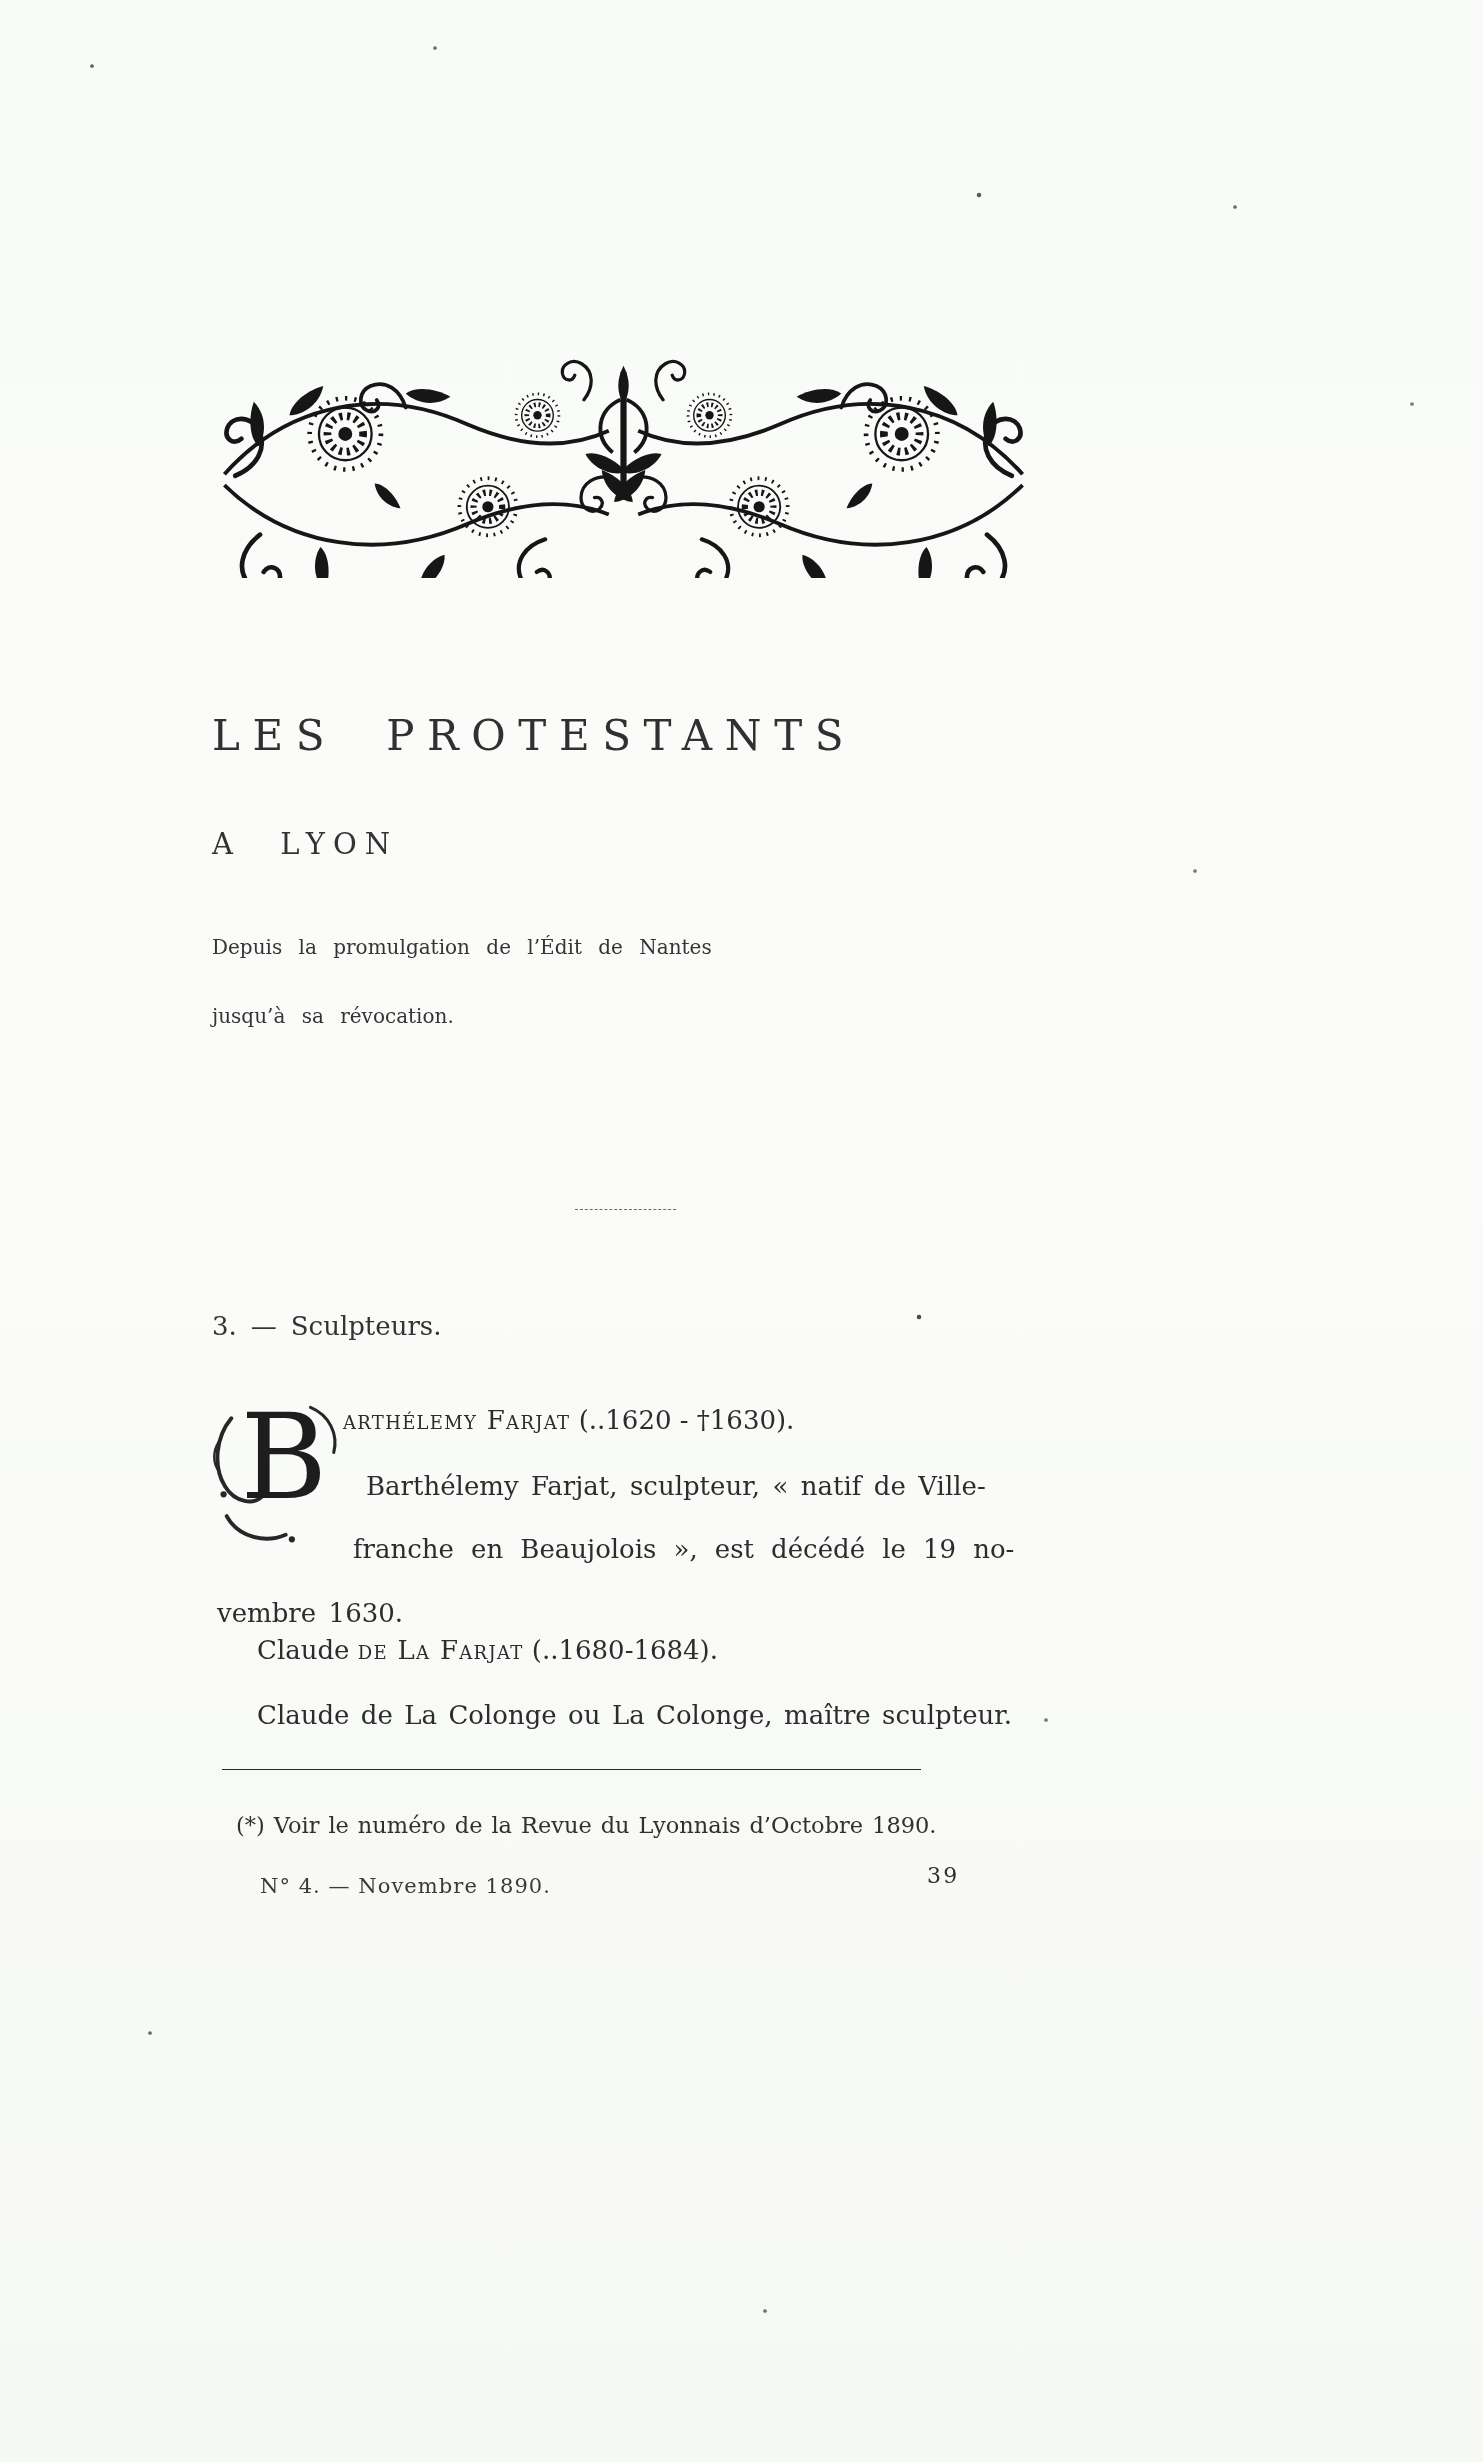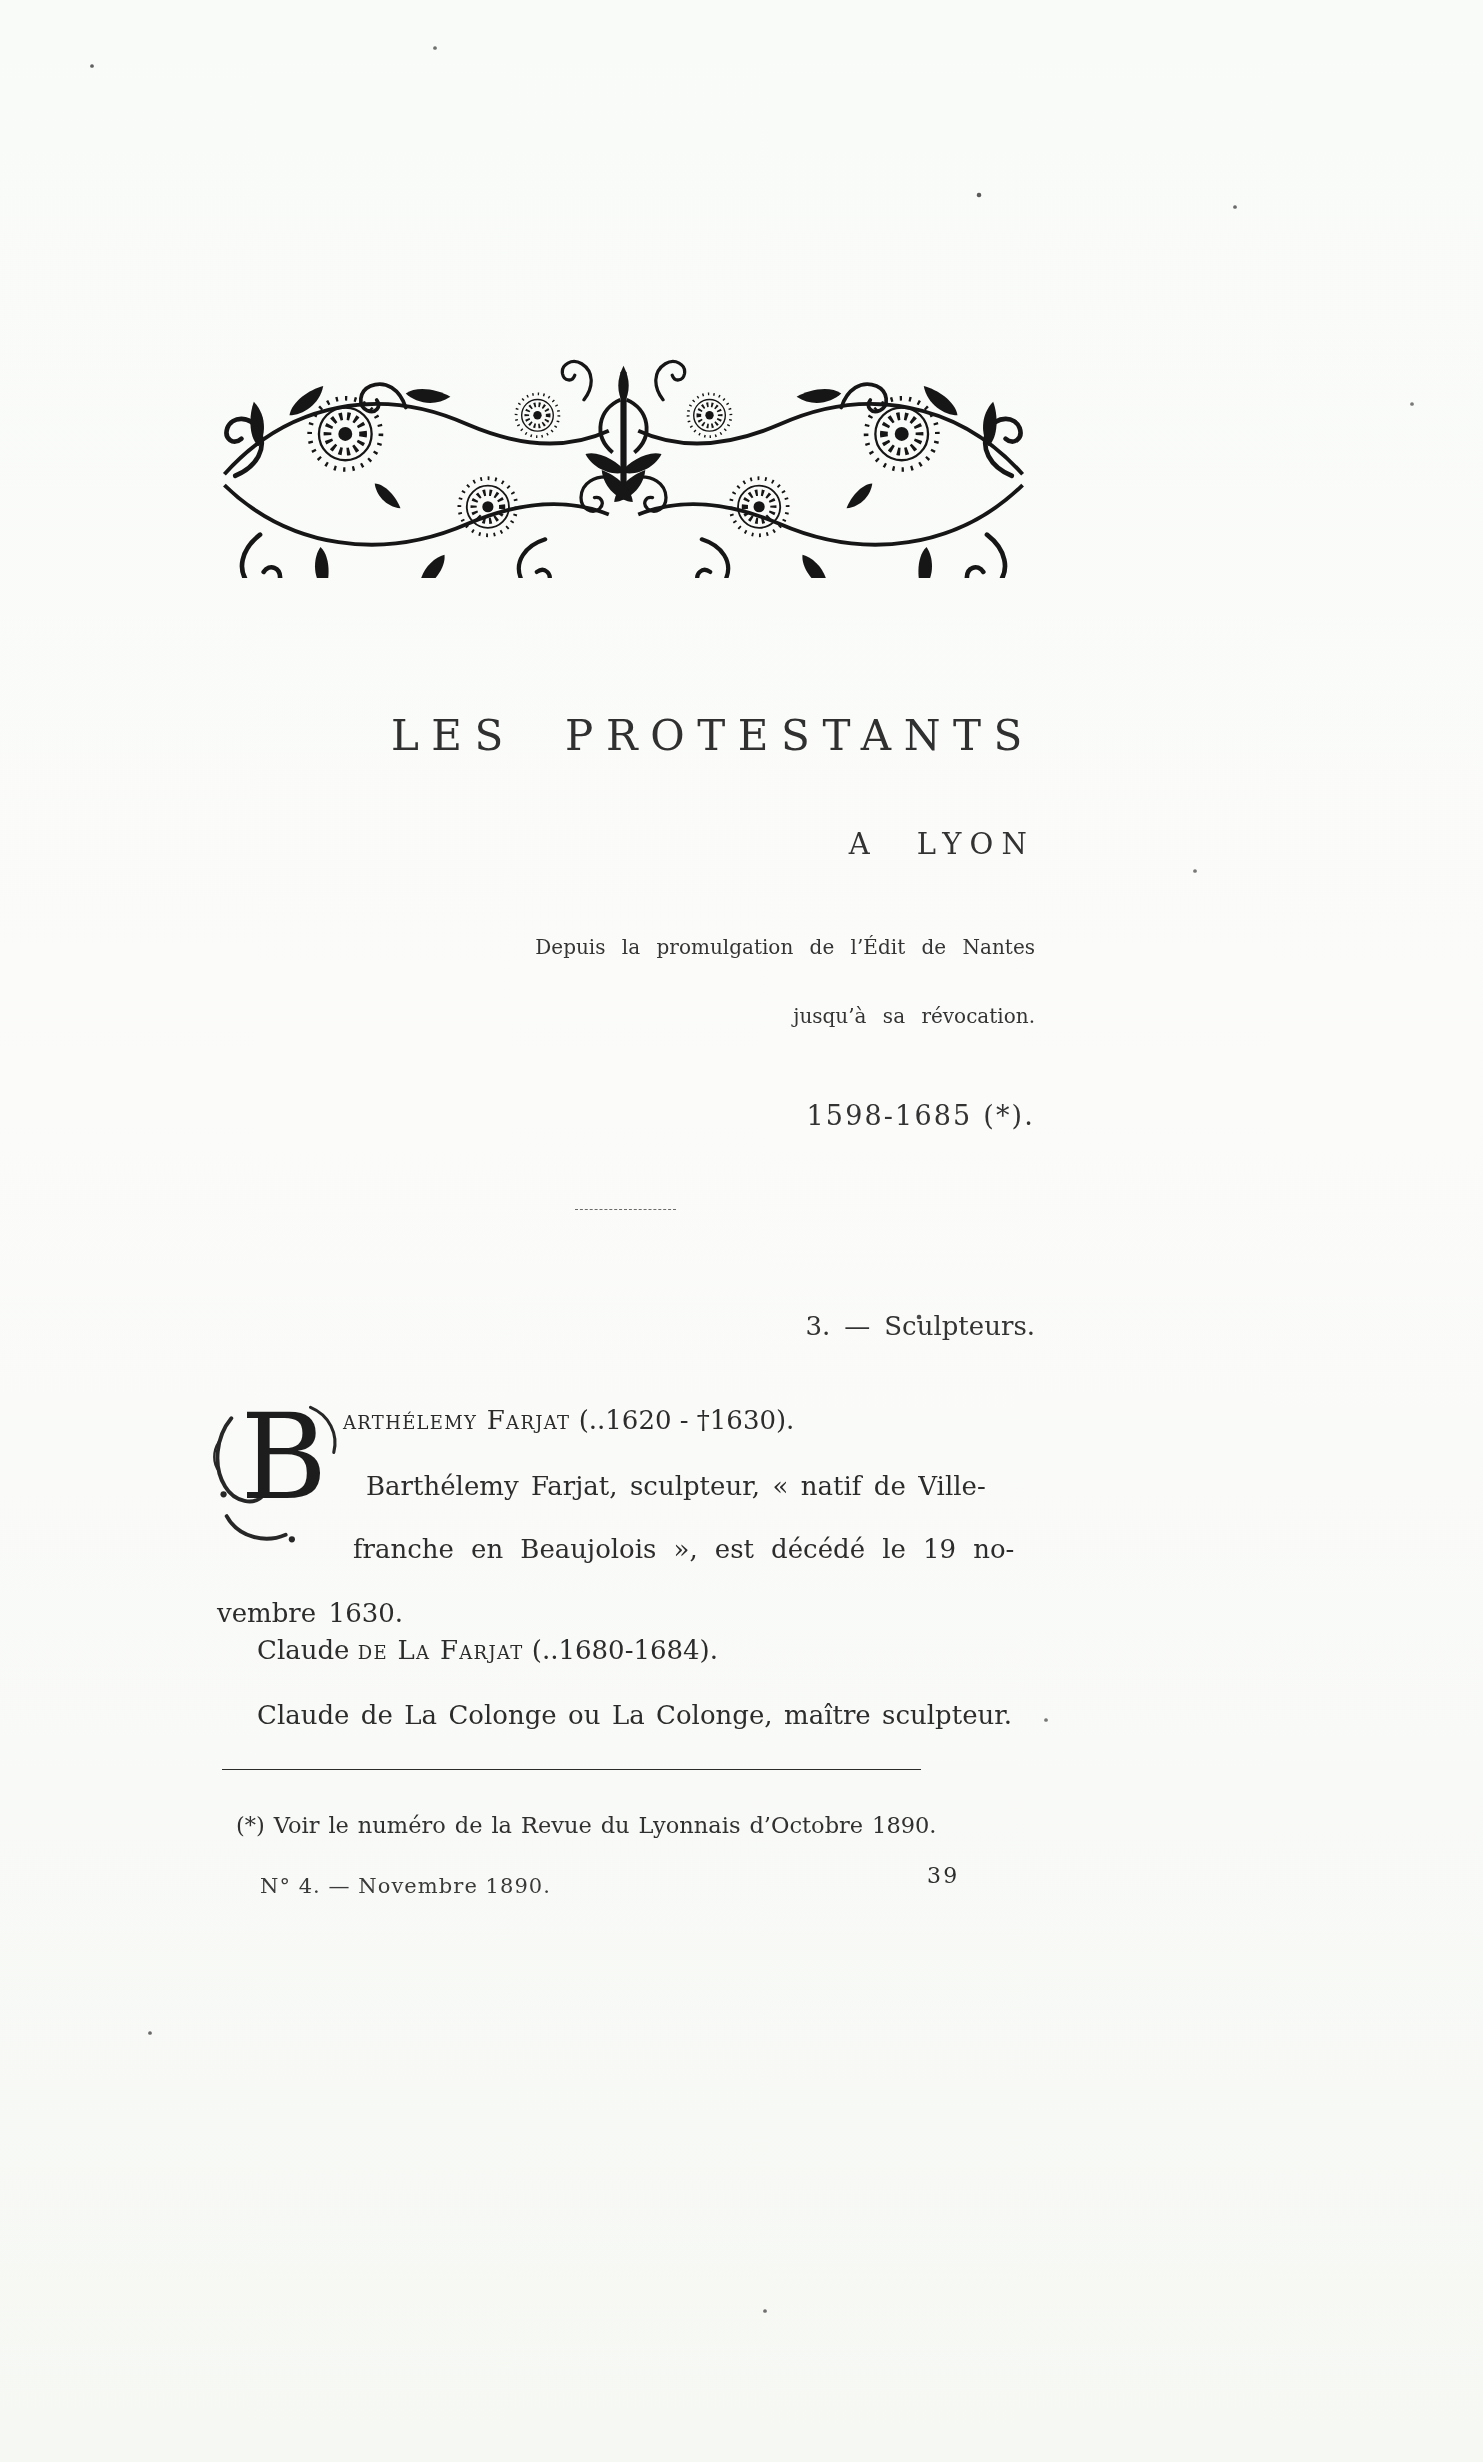--- a/index.html
+++ b/index.html
@@ -4,21 +4,21 @@
 <style>
   html,body{margin:0;padding:0}
   body{
     width:1483px;height:2462px;position:relative;overflow:hidden;
     background:#f8faf6;
     font-family:"DejaVu Serif","Liberation Serif",serif;
     color:#2a2a2a;
   }
   .page{position:absolute;inset:0;background:linear-gradient(180deg,#f9fbf8 0%,#fbfcfa 45%,#f6f8f4 100%)}
   .line{position:absolute;white-space:nowrap;line-height:1.25}
-  .col-center{left:212px;width:823px;text-align:right}
+  .col-center{left:212px;width:823px;text-align:left}
 
   .ornament{position:absolute;left:212px;top:358px;width:823px;height:220px}
   .ornament svg{width:100%;height:100%;display:block}
 
   .title{top:710px;font-size:42px;letter-spacing:.30em;word-spacing:.55em;color:#303030}
   .subtitle{top:826px;font-size:29px;letter-spacing:.28em;word-spacing:.75em;color:#333}
   .tagline{font-size:20px;word-spacing:.50em;color:#343434}
   .tagline1{top:935px}
   .tagline2{top:1004px}
   .dates{top:1099px;font-size:27px;letter-spacing:.08em;color:#333}
@@ -120,21 +120,20 @@
       </g>
     </svg>
   </div>
 
   <div class="line col-center title">LES PROTESTANTS</div>
   <div class="line col-center subtitle">A LYON</div>
 
   <div class="line col-center tagline tagline1">Depuis la promulgation de l’Édit de Nantes</div>
   <div class="line col-center tagline tagline2">jusqu’à sa révocation.</div>
 
-  <div class="line col-center dates">1598-1685 (*).</div>
 
   <div class="dash-rule"></div>
 
   <div class="line col-center section">3. — Sculpteurs.</div>
 
   <div class="dropcap-wrap">
     <svg viewBox="0 0 180 210" aria-hidden="true">
       <path d="M26 30 C6 54 2 92 18 118 C30 138 56 144 68 128" stroke="#272727" fill="none" stroke-width="5" stroke-linecap="round"></path>
       <path d="M20 156 C34 182 68 192 96 180" stroke="#272727" fill="none" stroke-width="5" stroke-linecap="round"></path>
       <path d="M128 16 C152 26 164 50 158 74" stroke="#272727" fill="none" stroke-width="4" stroke-linecap="round"></path>

